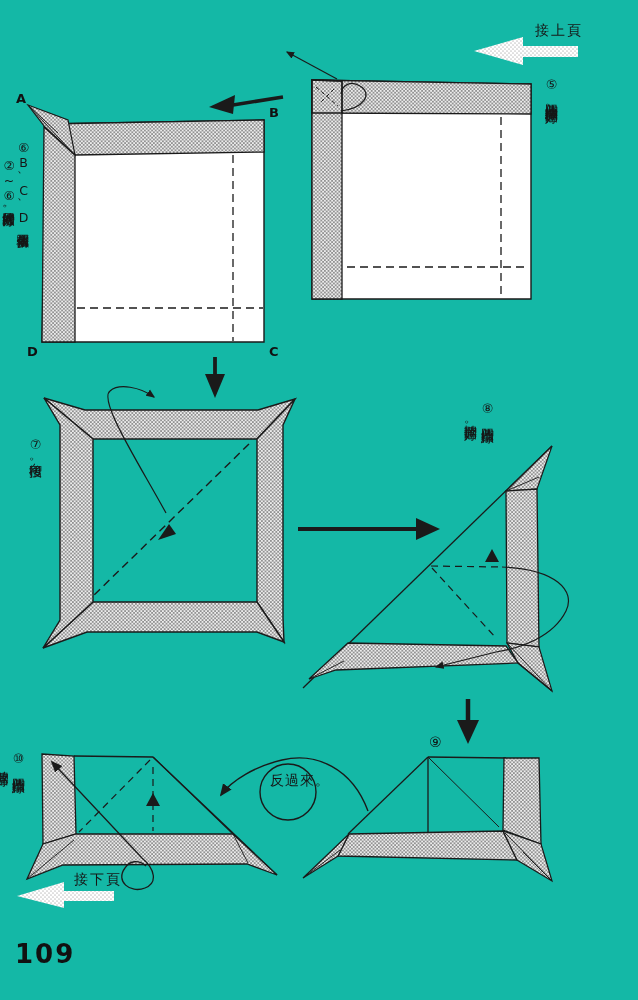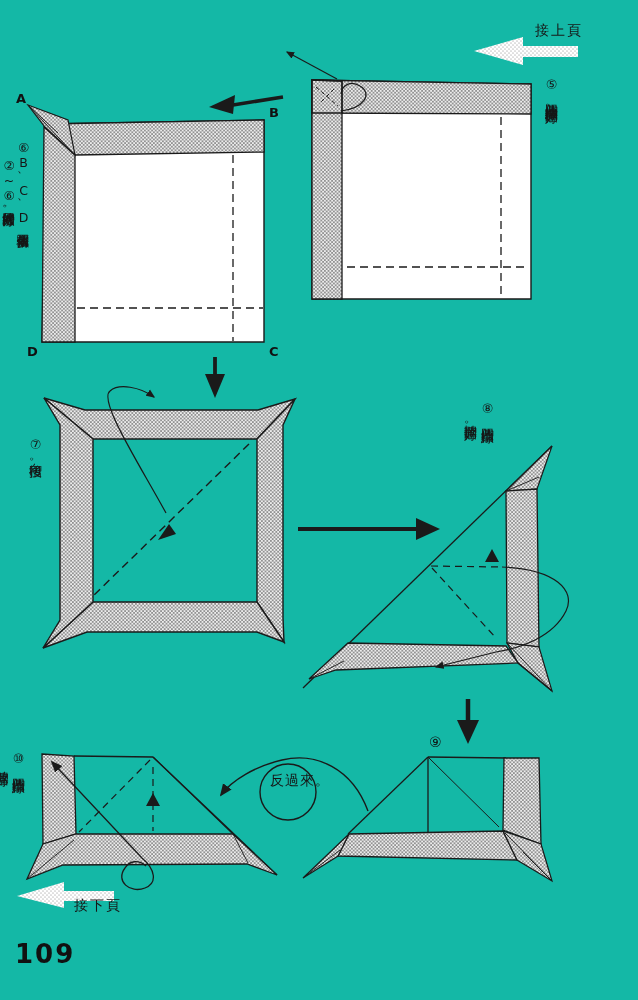--- a/index.html
+++ b/index.html
@@ -194,17 +194,17 @@
 
   <div class="steplbl" style="left:429px;top:734px;">⑨</div>
 
   <div class="hlabel" style="left:270px;top:772px;letter-spacing:1px;">反過來。</div>
 
   <div class="vcap p165" style="left:-7px;top:751px;">
     <div>⑩依凹凸摺線</div>
     <div class="mt10">掀開摺好。</div>
   </div>
 
-  <div class="hlabel" style="left:74px;top:897px;">接下頁</div>
+  <div class="hlabel" style="left:74px;top:871px;">接下頁</div>
 
   <div class="pagenum">109</div>
 
 </div>
 
 </body></html>

